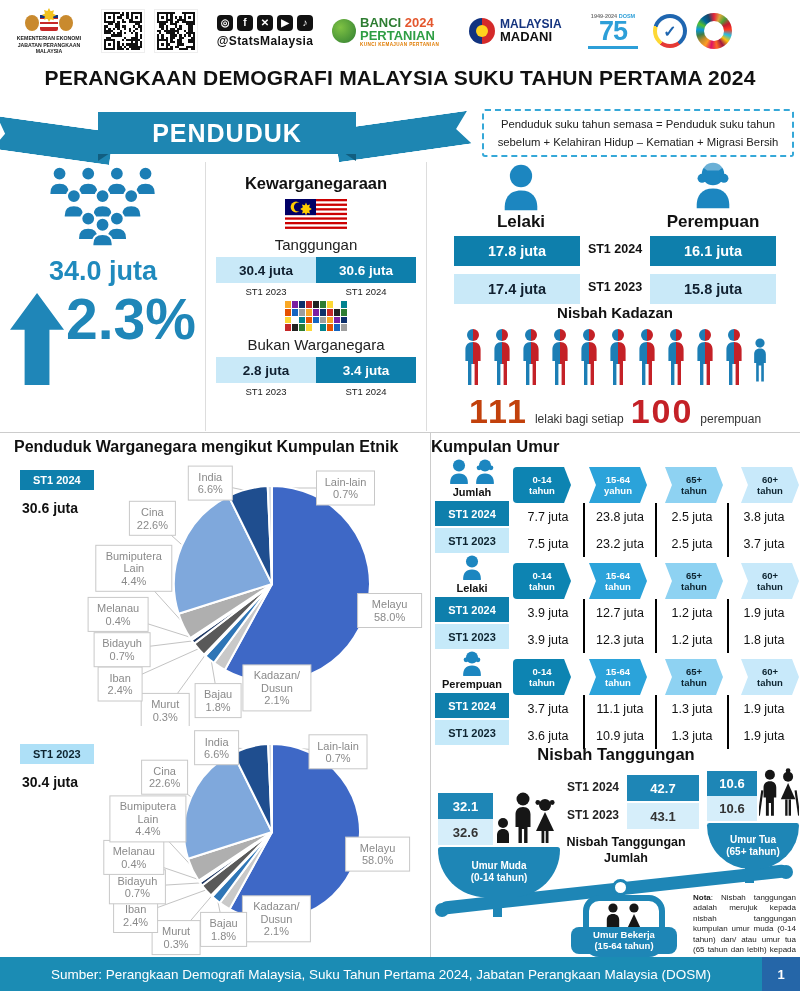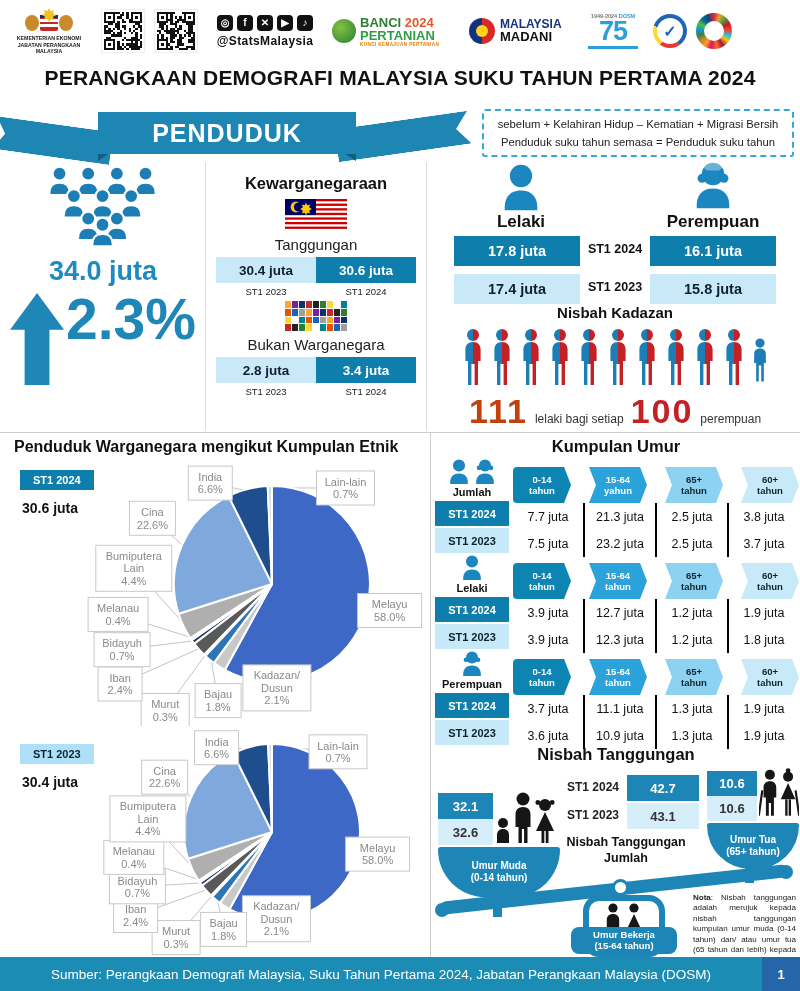--- a/index.html
+++ b/index.html
@@ -94,21 +94,21 @@
 .pieblock{position:relative;width:430px}
 #pie0{height:270px}
 #pie1{height:231px}
 .p-badge{position:absolute;font-weight:bold;font-size:11px;padding:4px 13px;z-index:3}
 .p-badge.dark{background:#0E7FAC;color:#fff}
 .p-badge.light{background:#AEE0F7;color:#0d2430}
 .p-total{position:absolute;font-weight:bold;font-size:14px;z-index:3}
 
 
 .age{position:absolute;left:430px;top:432px;width:370px;height:525px;border-top:1px solid #ccc;border-left:1px solid #ccc}
-.age-h{position:absolute;top:4px;left:0;width:370px;text-align:center;font-size:16.5px;font-weight:bold}
+.age-h{position:absolute;top:4px;left:0;width:370px;font-size:16.5px;font-weight:bold}
 .tblock{position:absolute;left:2px;width:366px}
 .tside{position:absolute;left:0;top:-10px;width:78px;text-align:center}
 .ticon{height:28px;display:flex;justify-content:center;align-items:flex-end;gap:2px}
 .tlabel{font-weight:bold;font-size:11px;margin:1px 0 3px}
 .chip{height:25px;margin:2px 2px 2px 2px;display:flex;align-items:center;justify-content:center;font-size:11px;font-weight:bold}
 .chip.dark{background:#0E7FAC;color:#fff}
 .chip.light{background:#C5E9F9;color:#0d2430}
 .thead{margin-left:80px;display:grid;grid-template-columns:repeat(4,1fr);column-gap:18px;height:36px}
 .hcell{clip-path:polygon(0 0,88% 0,100% 50%,88% 100%,0 100%,12% 50%);display:flex;align-items:center;justify-content:center;text-align:center;font-size:9.5px;font-weight:bold;line-height:1.2;white-space:pre-line}
 .hcell.first{clip-path:polygon(0 0,88% 0,100% 50%,88% 100%,0 100%);border-radius:4px 0 0 4px}
@@ -539,22 +539,22 @@
   <div class="title">PERANGKAAN DEMOGRAFI MALAYSIA SUKU TAHUN PERTAMA 2024</div>
 
   <div class="rb rb1"></div>
   <div class="rb rb3"></div>
   <div class="rb rb2">
     <span class="rtxt">PENDUDUK</span>
   </div>
   <div class="fold fold1"></div>
   <div class="fold fold2"></div>
   <div class="formula">
+    <div>Penduduk suku tahun semasa = Penduduk suku tahun</div>
     <div>sebelum + Kelahiran Hidup – Kematian + Migrasi Bersih</div>
-    <div>Penduduk suku tahun semasa = Penduduk suku tahun</div>
   </div>
 
   <div class="col-pop">
     <div class="crowd" id="crowd"><svg viewBox="0 0 124 86" width="150" height="88">
           <g transform="translate(8,2) scale(1.05)" fill="#1C7EB5" stroke="#fff" stroke-width="2">
     <circle cx="11" cy="7" r="6.5"></circle>
     <path d="M11 15.5c-6.8 0-9.5 4.6-9.5 9.5V27h19v-2c0-4.9-2.7-9.5-9.5-9.5z"></path>
           </g>
           <g transform="translate(36,2) scale(1.05)" fill="#1C7EB5" stroke="#fff" stroke-width="2">
     <circle cx="11" cy="7" r="6.5"></circle>
@@ -936,21 +936,21 @@
 tahun</div>
             <div class="hcell c1">15-64
 yahun</div>
             <div class="hcell c2">65+
 tahun</div>
             <div class="hcell c3">60+
 tahun</div>
       </div>
       <div class="tvals">
         <div class="vcell">7.7 juta</div>
-            <div class="vcell sep">21.3 juta</div>
+            <div class="vcell sep">23.8 juta</div>
             <div class="vcell sep">2.5 juta</div>
             <div class="vcell sep">3.8 juta</div>
             <div class="vcell">7.5 juta</div>
             <div class="vcell sep">23.2 juta</div>
             <div class="vcell sep">2.5 juta</div>
             <div class="vcell sep">3.7 juta</div>
       </div>
         </div>
         <div class="tblock" style="top: 130px;">
       <div class="tside">

